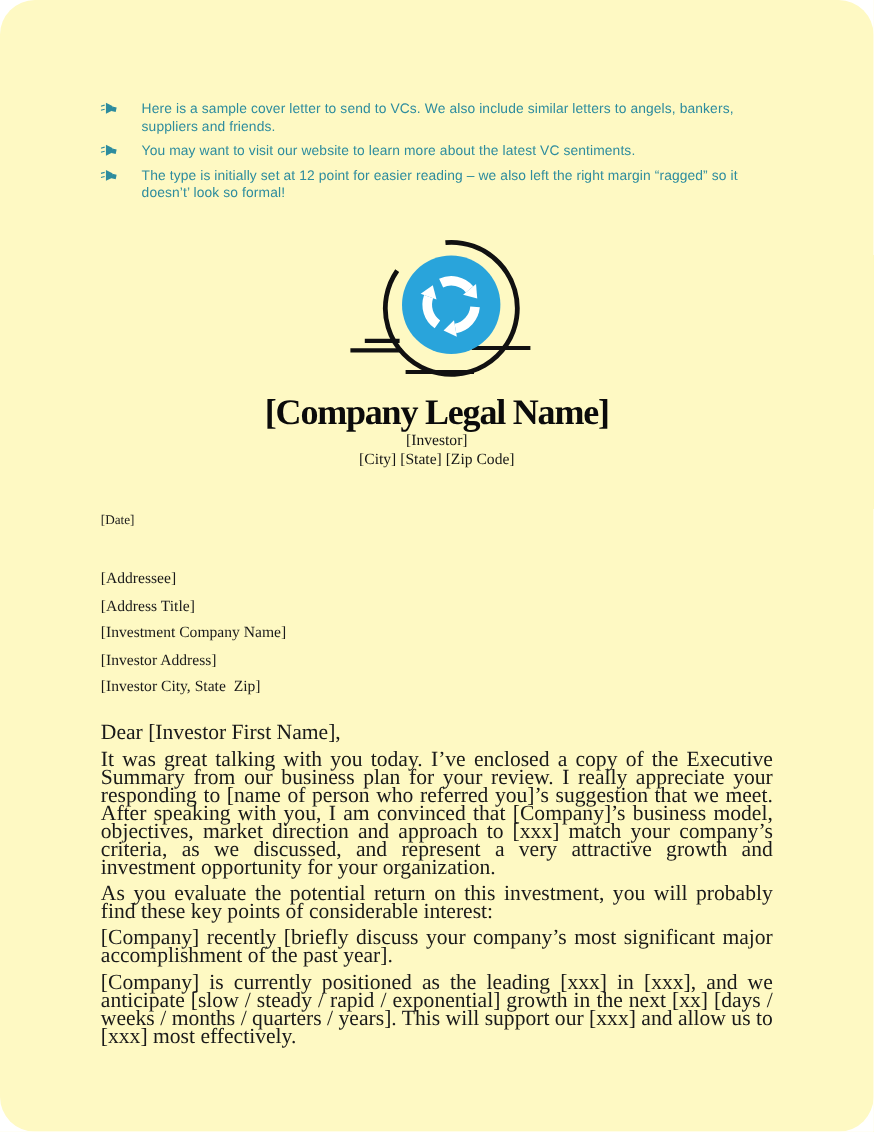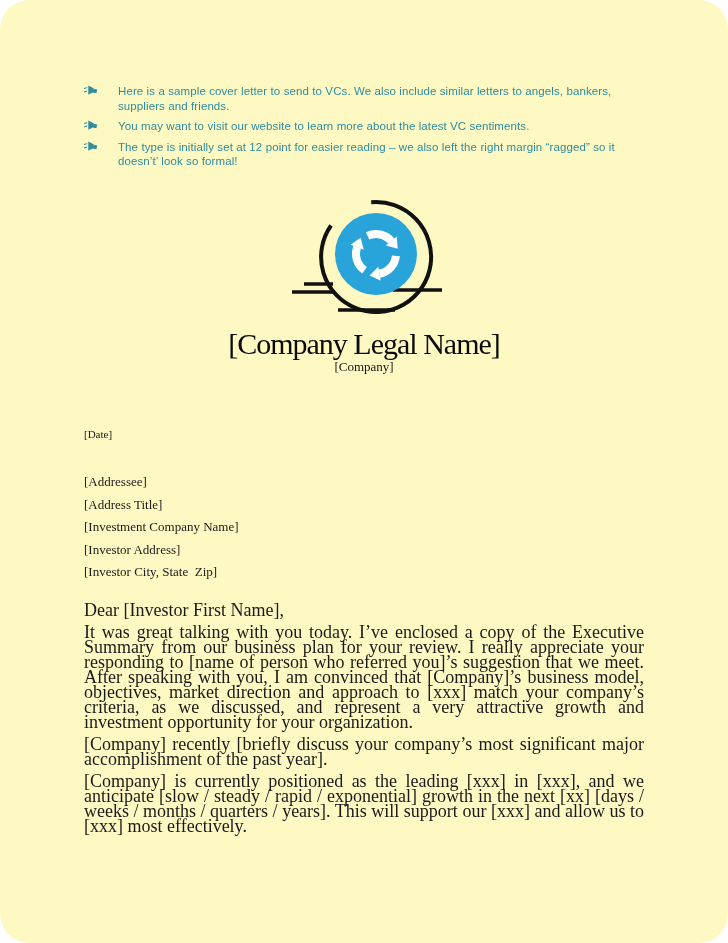--- a/index.html
+++ b/index.html
@@ -18,21 +18,21 @@
   
   .logo{position:absolute;left:279px;top:197px;width:170px;height:118px;}
   .logo .arc{fill:none;stroke:#111;stroke-width:4;}
   .logo .speedline{stroke:#111;stroke-width:3.5;}
   .logo .disc{fill:var(--blue,#29a4db);}
   .logo .recycle{fill:none;stroke:#fff;stroke-width:8;}
   .logo .recycle-head{fill:#fff;}
   
   .company-name{
     position:absolute;left:0;top:327px;width:728px;margin:0;
-    text-align:center;font-size:30px;font-weight:400;letter-spacing:-1px;color:#0b0b0b;
+    text-align:center;font-size:30px;font-weight:700;letter-spacing:-1px;color:#0b0b0b;
   }
   .lh-address{
     position:absolute;left:0;top:359px;width:728px;text-align:center;
     font-size:13px;line-height:16px;color:#161616;
   }
   
   .date-line{position:absolute;left:84px;top:428px;font-size:11px;}
   .recipient{position:absolute;left:84px;top:474px;font-size:13px;}
   .recipient .line{line-height:15px;margin-bottom:7.5px;white-space:pre-wrap;}
   .letter-body{position:absolute;left:84px;top:603px;width:560px;font-size:18px;line-height:15px;}
@@ -90,33 +90,35 @@
       </g>
       <g transform="rotate(240 97 57)">
         <path class="recycle" d="M88.6 38.9 A20 20 0 0 1 112.3 44.1"></path>
         <polygon class="recycle-head" points="117.7,39.6 106.9,48.6 118.7,51.8"></polygon>
       </g>
     </g>
   </svg>
 
   <h1 class="company-name">[Company Legal Name]</h1>
   <div class="lh-address">
-    <div>[Company]</div>
+    <div>[Investor]</div>
+    <div>[City] [State] [Zip Code]</div>
   </div>
 
   <div class="date-line">[Date]</div>
 
   <div class="recipient">
     <div class="line">[Addressee]</div>
     <div class="line">[Address Title]</div>
     <div class="line">[Investment Company Name]</div>
     <div class="line">[Investor Address]</div>
     <div class="line">[Investor City, State  Zip]</div>
   </div>
 
   <div class="letter-body">
     <p class="salutation">Dear [Investor First Name],</p>
     <p class="justify">It was great talking with you today. I’ve enclosed a copy of the Executive Summary from our business plan for your review. I really appreciate your responding to [name of person who referred you]’s suggestion that we meet. After speaking with you, I am convinced that [Company]’s business model, objectives, market direction and approach to [xxx] match your company’s criteria, as we discussed, and represent a very attractive growth and investment opportunity for your organization.</p>
+    <p class="justify">As you evaluate the potential return on this investment, you will probably find these key points of considerable interest:</p>
     <p class="justify">[Company] recently [briefly discuss your company’s most significant major accomplishment of the past year].</p>
     <p class="justify">[Company] is currently positioned as the leading [xxx] in [xxx], and we anticipate [slow / steady / rapid / exponential] growth in the next [xx] [days / weeks / months / quarters / years]. This will support our [xxx] and allow us to [xxx] most effectively.</p>
   </div>
 
 </div>
 
 </body></html>

